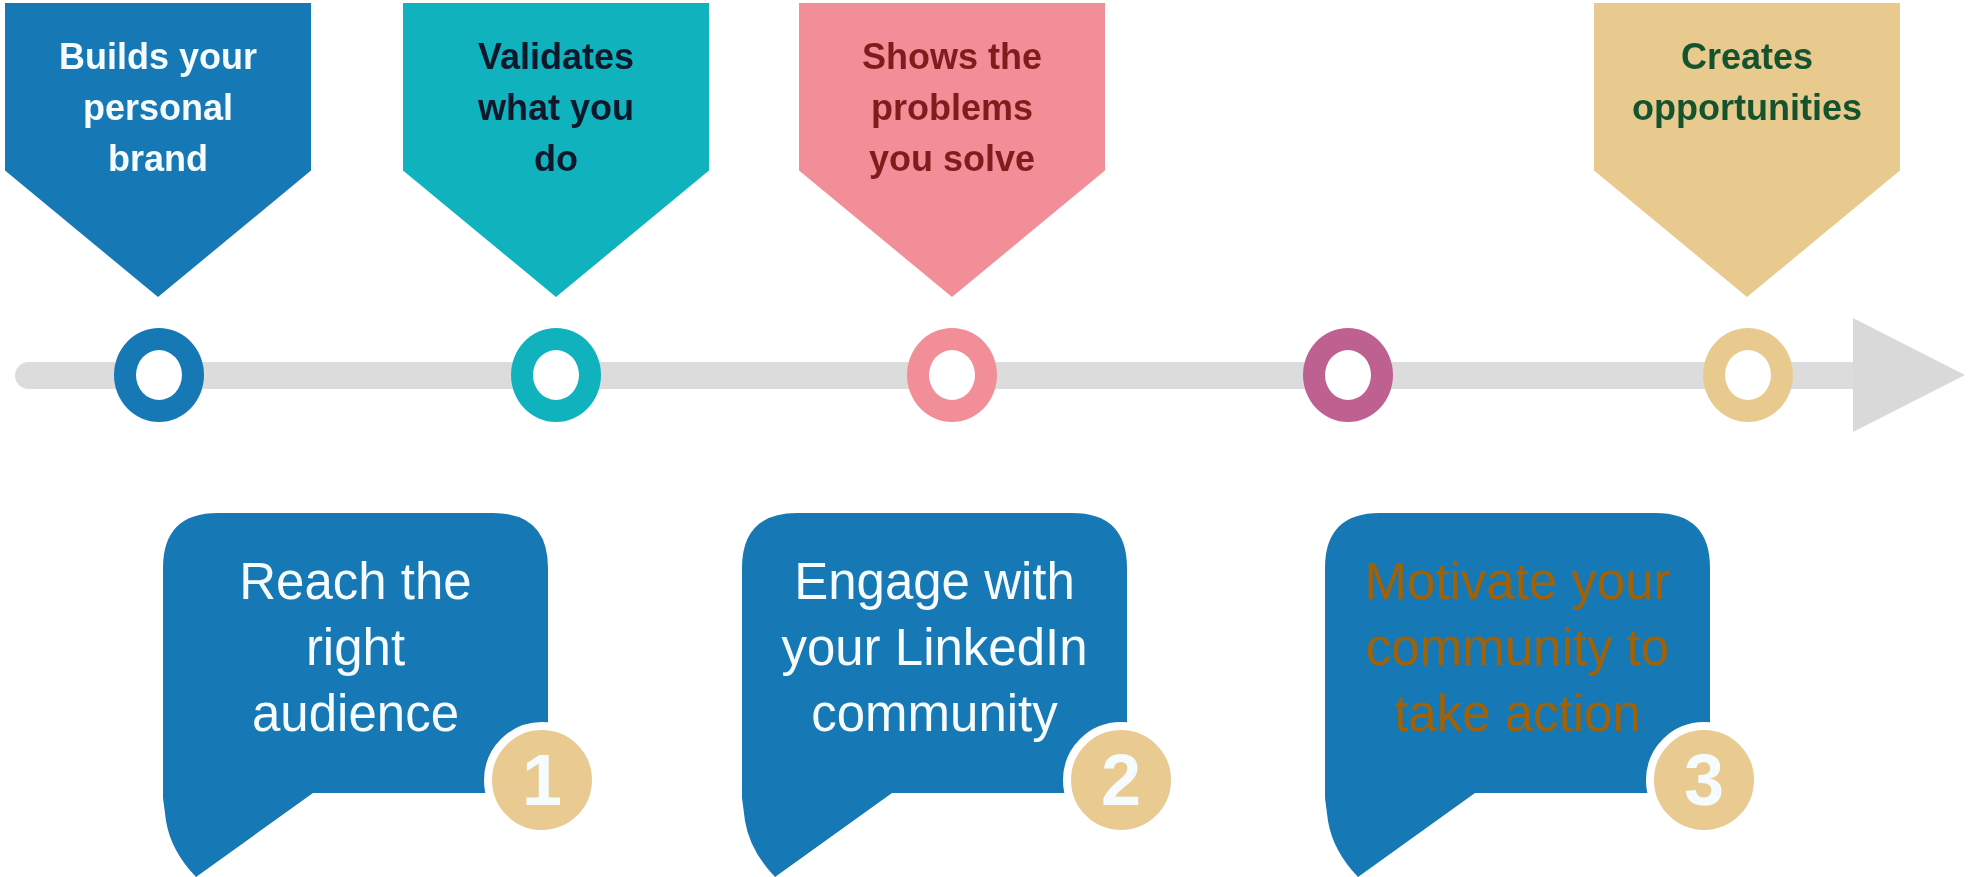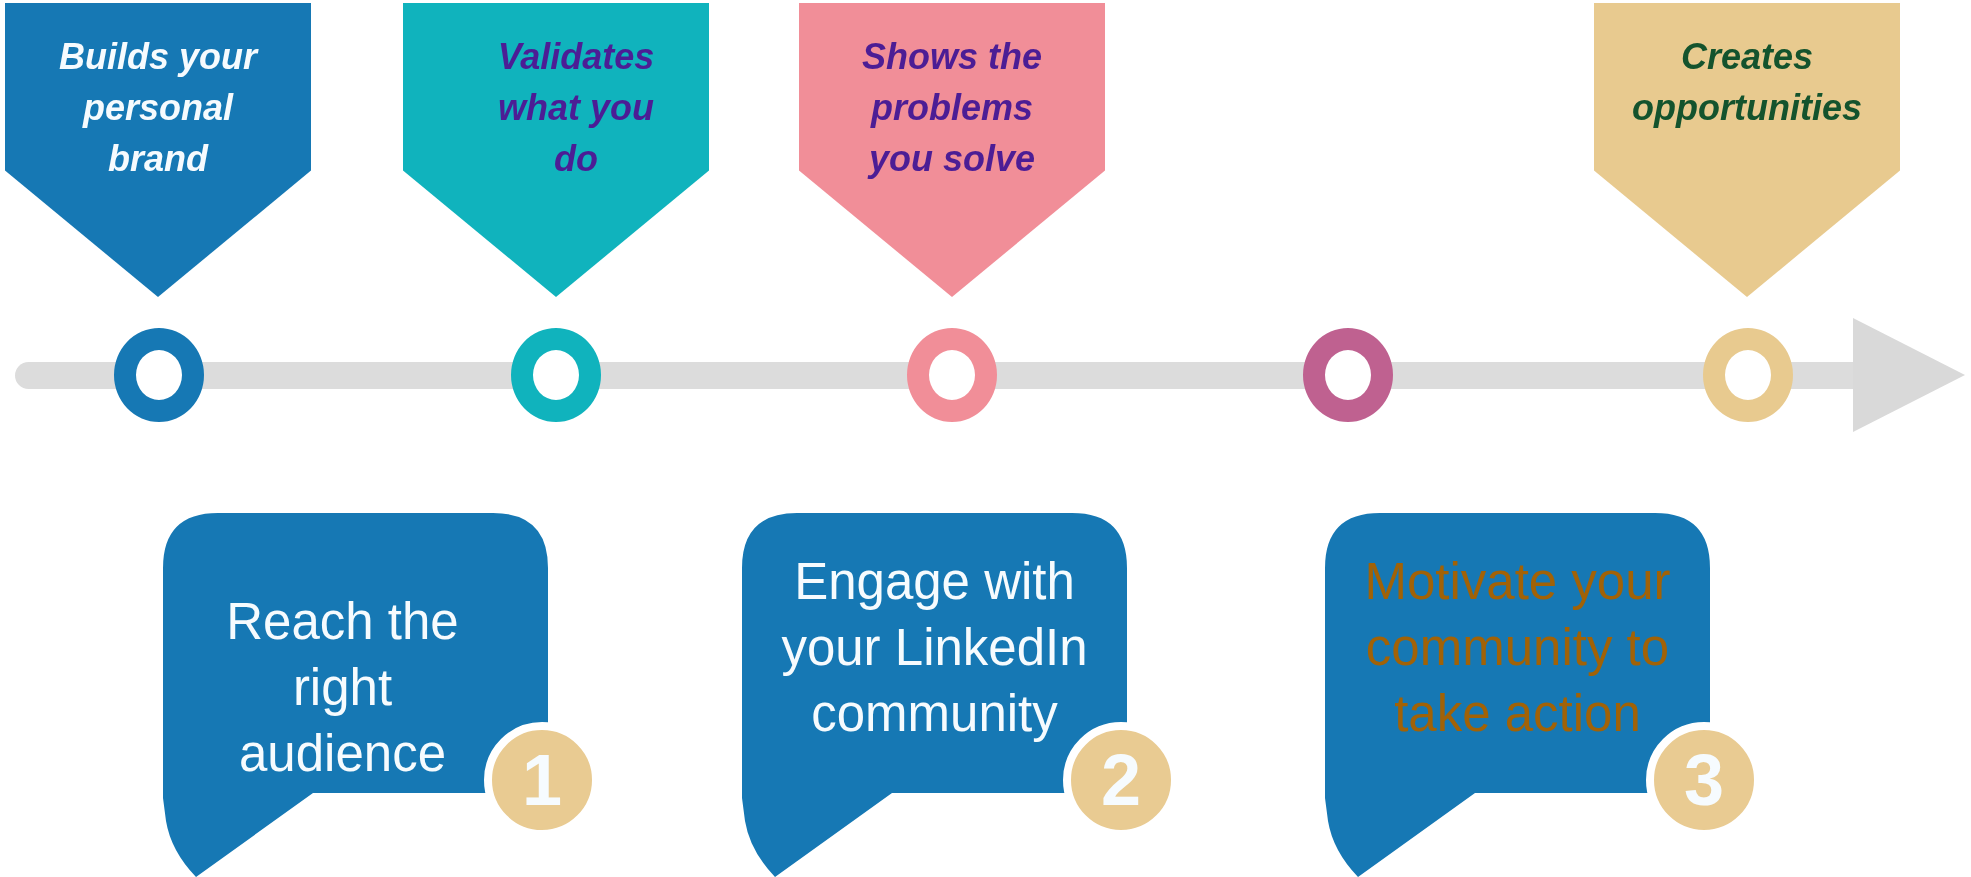--- a/index.html
+++ b/index.html
@@ -23,21 +23,20 @@
   .banner-text {
     position: absolute;
     top: 28px;
     left: 0;
     width: 100%;
     text-align: center;
     font-size: 36px;
     line-height: 51px;
     font-weight: 700;
     white-space: pre-line;
-    font-style: italic;
   }
 
   
   .tl-bar {
     position: absolute;
     left: 15px;
     top: 362px;
     width: 1875px;
     height: 27px;
     border-radius: 14px;
@@ -98,47 +97,47 @@
 <body>
 
 <div id="canvas">
 
   <div class="banner" style="left: 5px; background-color: rgb(22, 120, 180);">
     <div class="banner-text" style="color: rgb(246, 251, 254);">Builds your
 personal
 brand</div>
   </div>
   <div class="banner" style="left: 403px; background-color: rgb(16, 179, 189);">
-    <div class="banner-text" style="color: #4c1d95; padding-left: 20px;">Validates
+    <div class="banner-text" style="color: #0f172a;">Validates
 what you
 do</div>
   </div>
   <div class="banner" style="left: 799px; background-color: rgb(241, 142, 152);">
-    <div class="banner-text" style="color: #4c1d95;">Shows the
+    <div class="banner-text" style="color: #7f1d1d;">Shows the
 problems
 you solve</div>
   </div>
   <div class="banner" style="left: 1594px; background-color: rgb(232, 202, 143);">
     <div class="banner-text" style="color: #14532d;">Creates
 opportunities</div>
   </div>
 
   <div class="tl-bar" style="background-color: rgb(220, 220, 220);"></div>
   <div class="tl-arrow" style="border-left-color: rgb(217, 217, 217);"></div>
 
   <div class="ring" style="left: 114px; border-color: rgb(22, 120, 180);"></div>
   <div class="ring" style="left: 511px; border-color: rgb(16, 179, 189);"></div>
   <div class="ring" style="left: 907px; border-color: rgb(241, 142, 152);"></div>
   <div class="ring" style="left: 1303px; border-color: rgb(191, 97, 144);"></div>
   <div class="ring" style="left: 1703px; border-color: rgb(232, 202, 143);"></div>
 
   <svg class="bubble-svg" style="left:163px" viewBox="0 0 385 364">
     <path d="M55,0 H330 Q385,0 385,55 V225 Q385,280 330,280 H150 L33,364 Q8,338 3,308 L0,285 V55 Q0,0 55,0 Z" style="fill: rgb(22, 120, 180);"></path>
   </svg>
-  <div class="bubble-text" style="left: 150px; color: rgb(246, 251, 254); margin-top: 40px;">Reach the
+  <div class="bubble-text" style="left: 163px; color: rgb(246, 251, 254);">Reach the
 right
 audience</div>
   <div class="badge" style="left: 484px; background-color: rgb(233, 203, 146); color: rgb(246, 251, 254);">1</div>
 
   <svg class="bubble-svg" style="left:742px" viewBox="0 0 385 364">
     <path d="M55,0 H330 Q385,0 385,55 V225 Q385,280 330,280 H150 L33,364 Q8,338 3,308 L0,285 V55 Q0,0 55,0 Z" style="fill: rgb(22, 120, 180);"></path>
   </svg>
   <div class="bubble-text" style="left: 742px; color: rgb(246, 251, 254); text-align: center;">Engage with
 your LinkedIn
 community</div>

